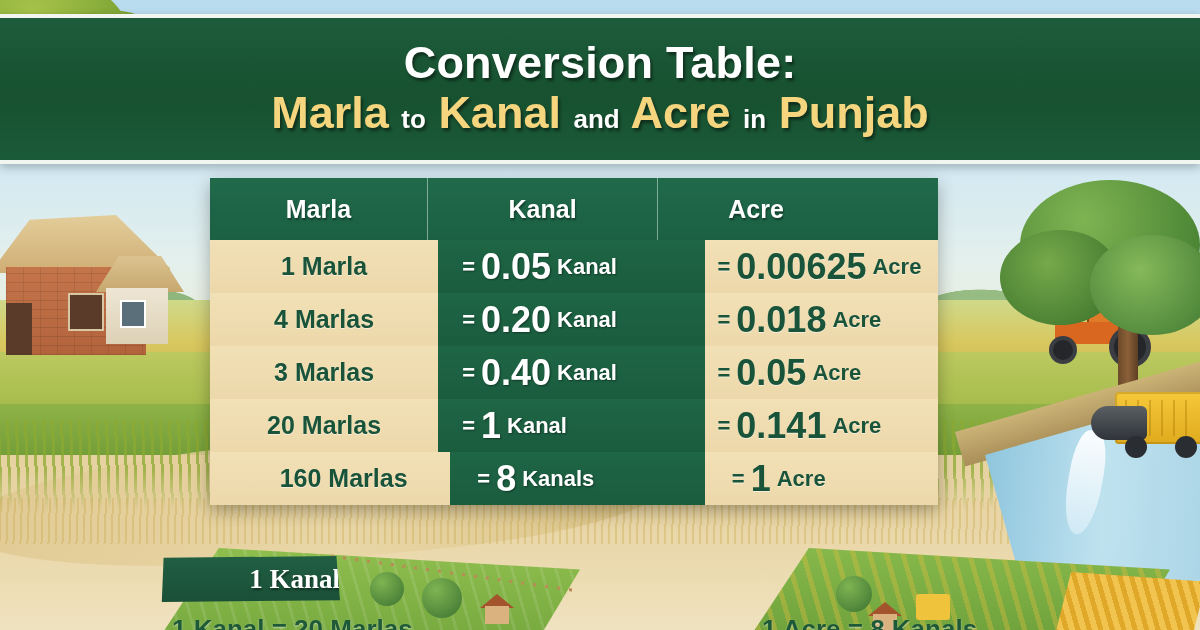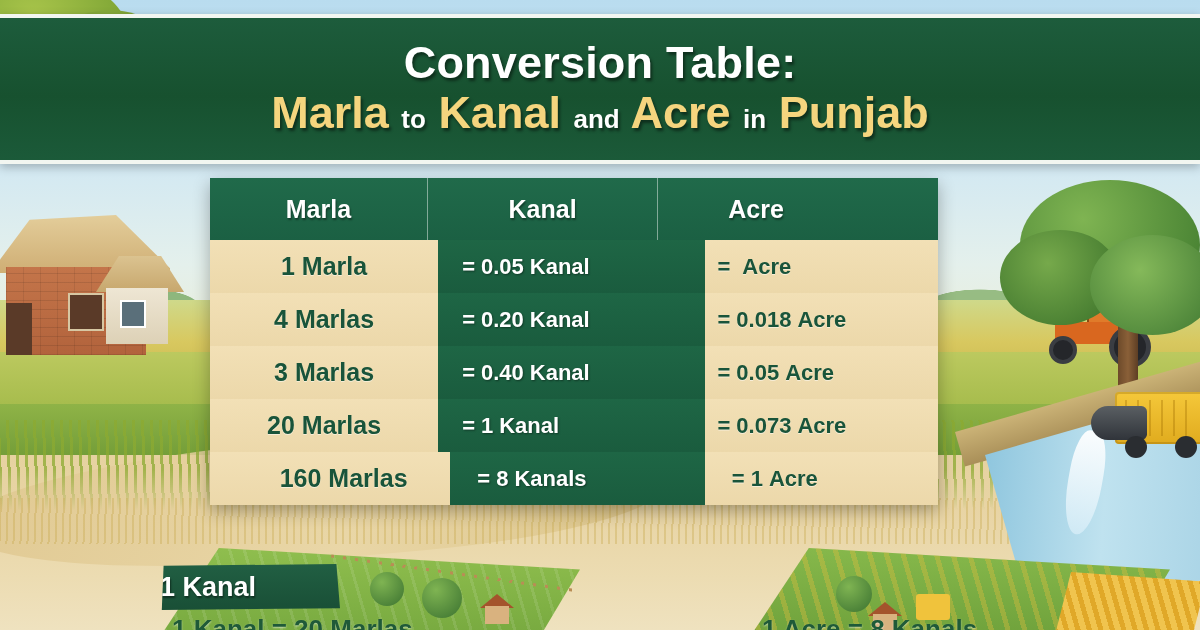--- a/index.html
+++ b/index.html
@@ -199,21 +199,21 @@
   }
   .tbody .c-acre{
     background:linear-gradient(#f2e0b6,#ecd8aa);
     color:#19543a;justify-content:flex-start;padding-left:12px;
     border-bottom:1px solid rgba(120,90,40,.45);
     text-shadow:0 1px 0 rgba(255,255,255,.5);
   }
   .tbody .trow:last-child .c{border-bottom:none;padding-left:27px;}
   .eq{font-weight:bold;margin-right:6px;font-size:22px;}
   .unit{font-weight:bold;font-size:22px;margin-left:6px;}
-  .num{font-size:22px;}
+  .num{font-size:36px;}
 
   
   .card{position:absolute;top:520px;width:470px;height:110px;overflow:hidden;}
   .card-left{left:150px;}
   .card-right{left:740px;}
   .plot{
     position:absolute;left:10px;top:28px;width:420px;height:120px;
     background:
       repeating-linear-gradient(74deg, rgba(255,255,255,.10) 0 3px, rgba(0,0,0,0) 3px 14px),
       linear-gradient(#8fbe4e,#6fa23a);
@@ -230,25 +230,26 @@
     background:repeating-linear-gradient(74deg,#e0a828 0 5px,#f0c44e 5px 11px);
     clip-path:polygon(10% 0%,100% 14%,90% 100%,0% 84%);
   }
   .minitree{position:absolute;border-radius:50%;background:radial-gradient(circle at 35% 30%,#7fb452,#3b7230);}
   .minihouse{position:absolute;width:34px;height:30px;}
   .minihouse .r{position:absolute;left:0;top:0;width:34px;height:14px;background:#a4542c;clip-path:polygon(0 100%,50% 0,100% 100%);}
   .minihouse .w{position:absolute;left:5px;top:12px;width:24px;height:18px;background:#d9b27f;}
   .fence{position:absolute;height:3px;background:repeating-linear-gradient(90deg,#b98d55 0 3px,rgba(0,0,0,0) 3px 12px);}
 
   .ribbon{
-    position:absolute;top:44px;height:46px;
+    position:absolute;top:36px;height:46px;
     background:linear-gradient(#215f43,#194f36);
-    display:flex;align-items:center;justify-content:flex-start;
+    display:flex;align-items:center;justify-content:flex-end;
     box-shadow:0 4px 10px rgba(0,0,0,.35);
     clip-path:polygon(2% 4%,98% 0%,100% 96%,1% 100%);
+    font-family:Liberation Serif, serif;
   }
   .ribbon span{
     color:#ffffff;font-weight:bold;font-size:27px;
     text-shadow:1px 2px 2px rgba(0,0,0,.45);
   }
   .ribbon-left{left:10px;width:180px;}
   .ribbon-right{left:10px;width:170px;}
   .caption{
     position:absolute;top:94px;left:22px;
     color:#1f5a38;font-weight:bold;font-size:26px;
@@ -338,20 +339,21 @@
 
       <div class="trow">
         <div class="c c-marla">1 Marla</div>
         <div class="c c-kanal">
           <span class="eq">=</span>
           <span class="num">0.05</span>
           <span class="unit">Kanal</span>
         </div>
         <div class="c c-acre">
           <span class="eq">=</span>
+          <span class="num">0.00625</span>
           <span class="unit">Acre</span>
         </div>
       </div>
 
       <div class="trow">
         <div class="c c-marla">4 Marlas</div>
         <div class="c c-kanal">
           <span class="eq">=</span>
           <span class="num">0.20</span>
           <span class="unit">Kanal</span>
@@ -379,21 +381,21 @@
 
       <div class="trow">
         <div class="c c-marla">20 Marlas</div>
         <div class="c c-kanal">
           <span class="eq">=</span>
           <span class="num">1</span>
           <span class="unit">Kanal</span>
         </div>
         <div class="c c-acre">
           <span class="eq">=</span>
-          <span class="num">0.073</span>
+          <span class="num">0.141</span>
           <span class="unit">Acre</span>
         </div>
       </div>
 
       <div class="trow">
         <div class="c c-marla">160 Marlas</div>
         <div class="c c-kanal">
           <span class="eq">=</span>
           <span class="num">8</span>
           <span class="unit">Kanals</span>

